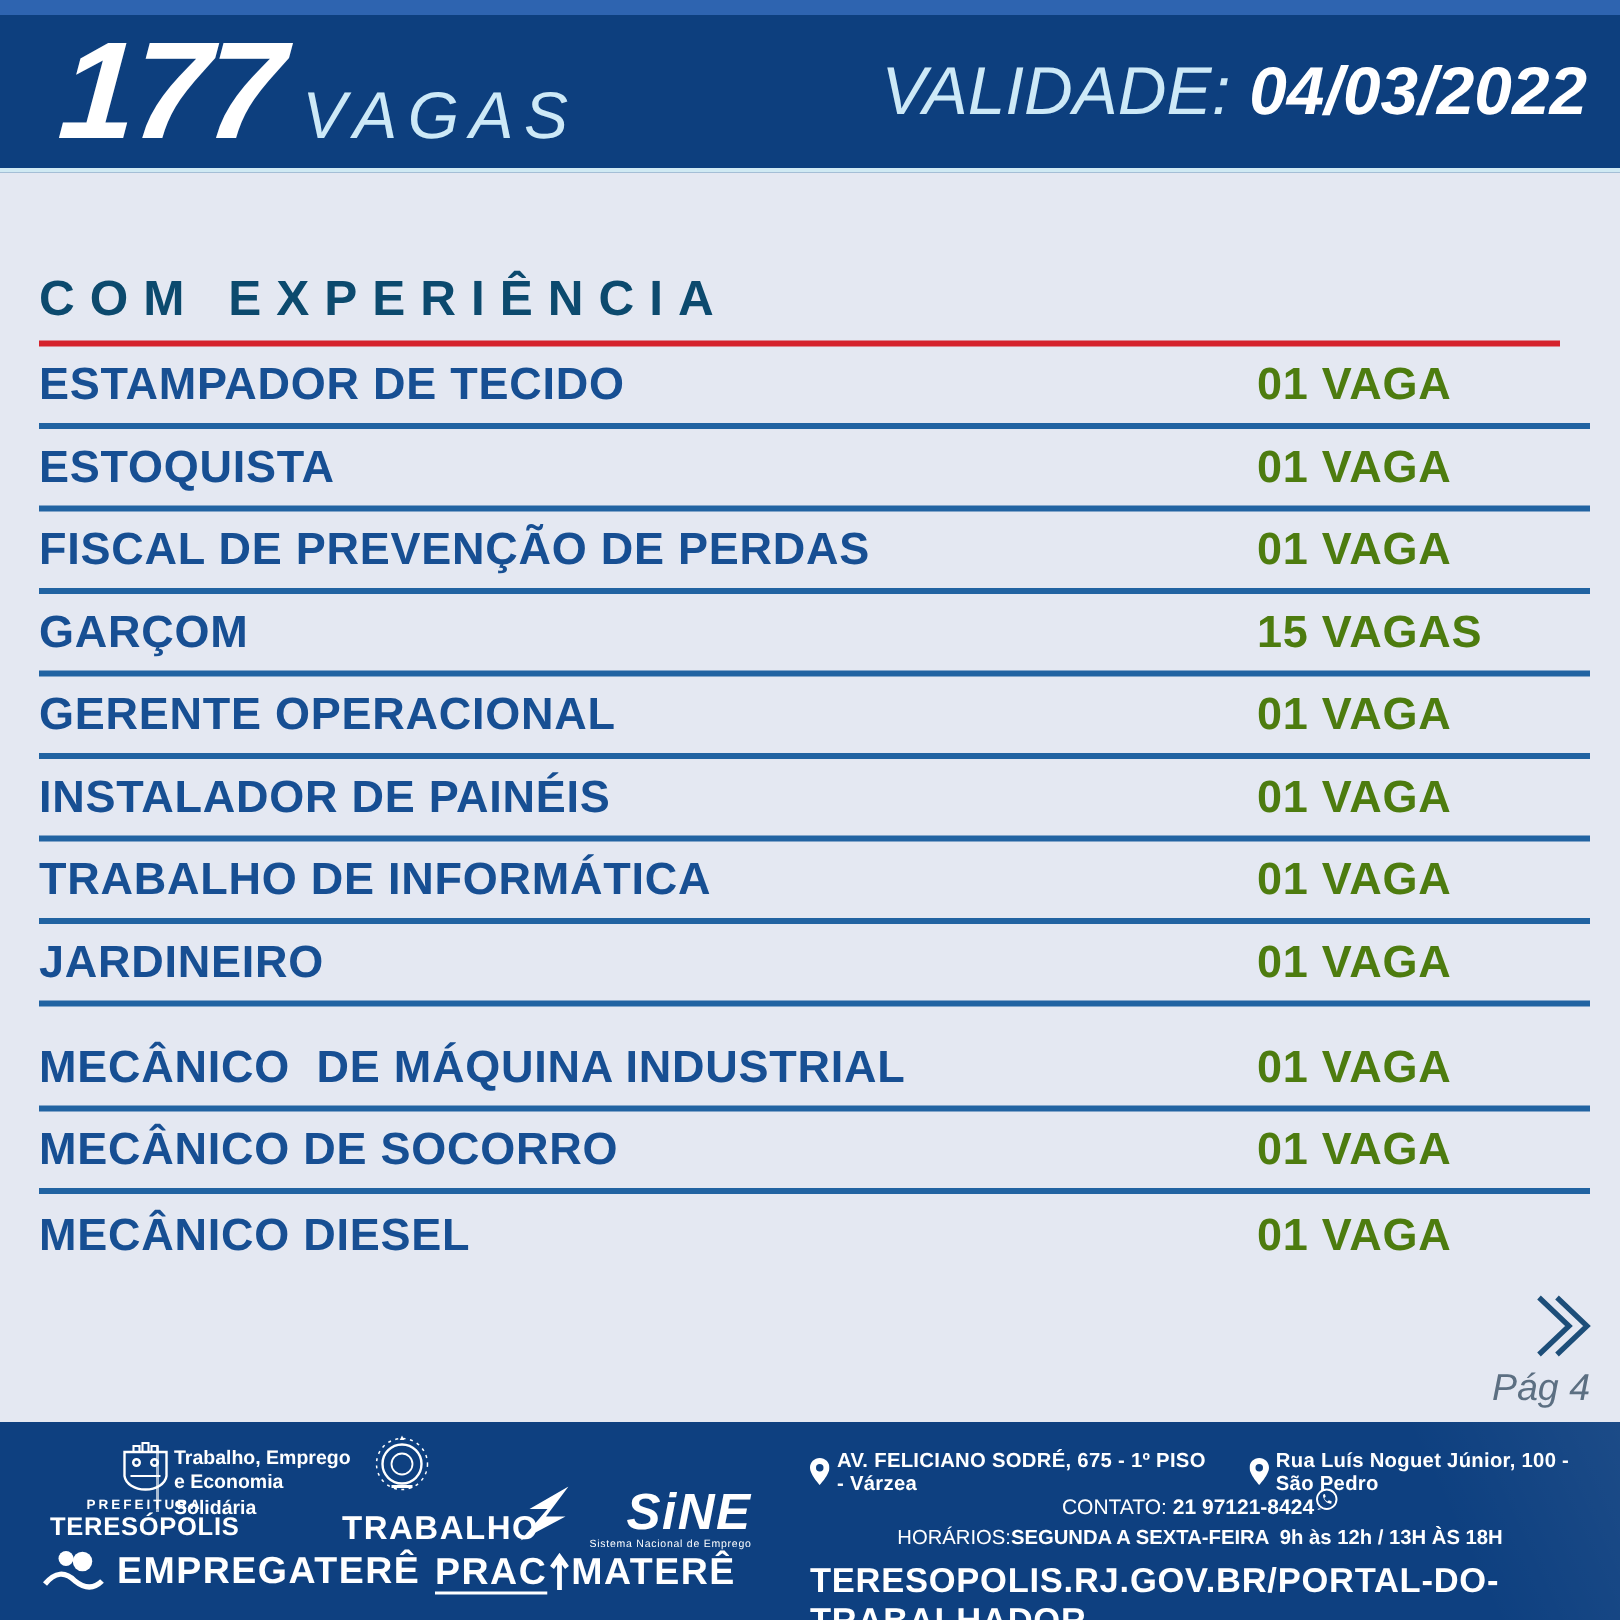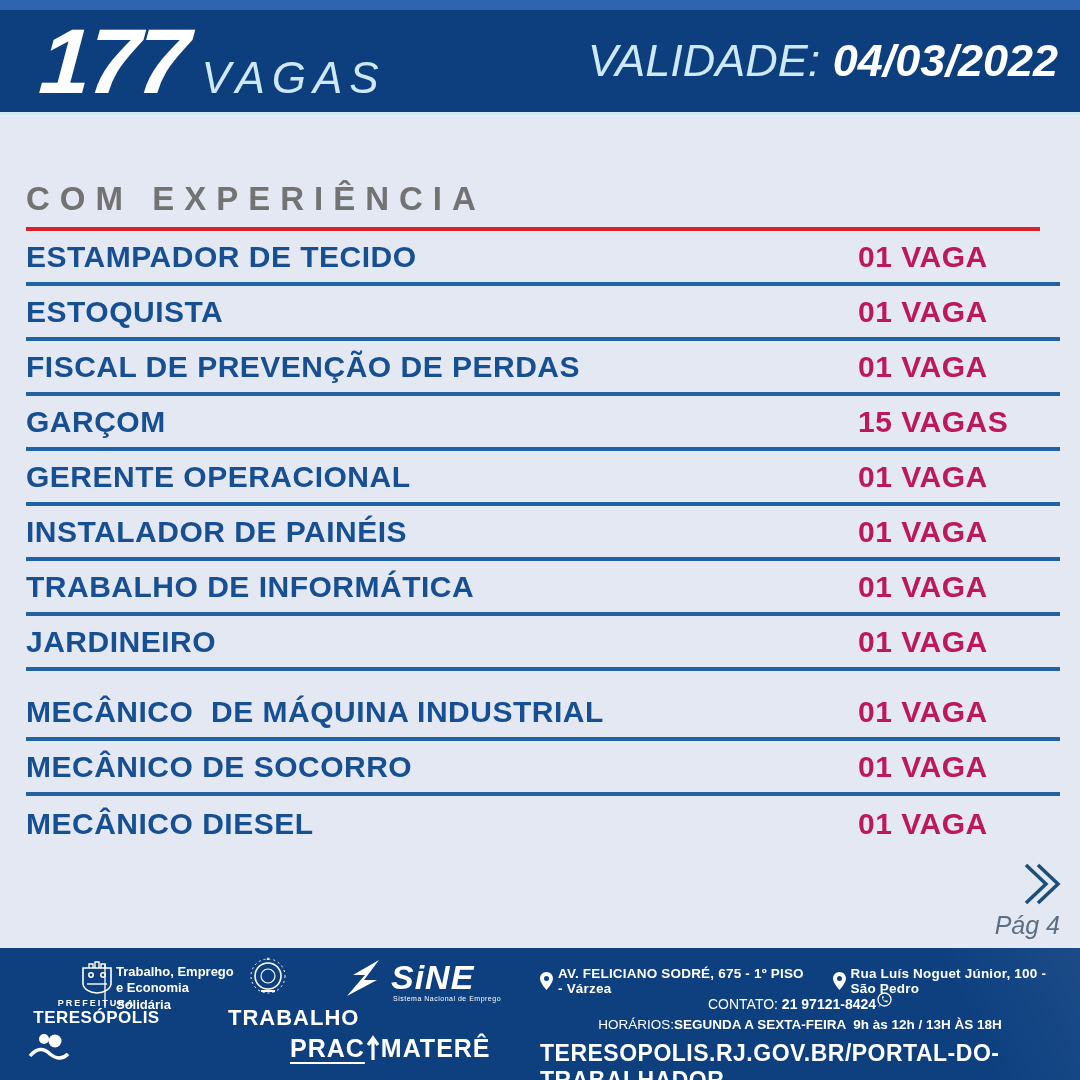--- a/index.html
+++ b/index.html
@@ -15,29 +15,29 @@
   .header-left { display:flex; align-items:baseline; margin-left:40px; }
   .big-count { font-size:92px; font-weight:800; font-style:italic; color:#ffffff; letter-spacing:-2px; line-height:1;
                transform:skewX(-4deg); text-shadow:3px 0 0 rgba(13,63,126,.0); }
   .count-label { font-size:44px; font-style:italic; font-weight:400; color:#cde9f7; letter-spacing:7px; margin-left:14px; }
   .header-right { margin-left:auto; margin-right:22px; font-style:italic; font-size:45px; color:#cde9f7; white-space:pre; }
   .header-right b { color:#ffffff; font-weight:800; }
 
   
   .body-area { position:absolute; top:118px; left:0; width:1080px; height:830px; padding:0 20px 0 26px; }
 
-  .section-title { margin-top:62px; font-size:33px; font-weight:800; color:#737373; letter-spacing:10px; }
+  .section-title { margin-top:62px; font-size:33px; font-weight:800; color:#0c4a6e; letter-spacing:10px; }
   .section-rule { margin-top:9px; height:4px; background:#d5222d; width:1014px; }
 
   .job-list { margin-top:0; }
   .job-row { height:55px; display:flex; align-items:center; border-bottom:4px solid #2163a2; }
   .job-row.gap-before { margin-top:15px; }
   .job-row.no-rule { border-bottom:none; }
   .job-title { font-size:30px; font-weight:800; color:#174f93; letter-spacing:0.5px; white-space:pre; }
-  .job-count { position:absolute; left:832px; font-size:30px; font-weight:800; color:#be185d; letter-spacing:0.5px;text-align:center; }
+  .job-count { position:absolute; left:812px; font-size:30px; font-weight:800; color:#4d7c0f; letter-spacing:0.5px;text-align:center; }
   .job-row { position:relative; }
 
   .pagination { position:absolute; right:18px; bottom:8px; display:flex; flex-direction:column; align-items:flex-end; }
   .pag-chevrons { width:54px; height:50px; }
   .pag-label { font-size:25px; font-style:italic; color:#5c6f82; margin-top:2px; margin-right:2px; }
 
   
   .footer { position:absolute; top:948px; left:0; width:1080px; height:132px; background:#0e4080; color:#fff; }
   .footer::after { content:""; position:absolute; right:0; top:0; width:260px; height:132px;
                    background:linear-gradient(245deg, rgba(255,255,255,0.06) 0%, rgba(255,255,255,0) 45%); pointer-events:none; }
@@ -46,21 +46,21 @@
   .pref-crest { display:block; margin:0 auto; }
   .pref-line1 { font-size:9px; font-weight:700; letter-spacing:2px; margin-top:2px; }
   .pref-line2 { font-size:17px; font-weight:800; letter-spacing:0.5px; }
 
   .footer-divider { position:absolute; left:104px; top:16px; height:44px; width:2px; background:rgba(255,255,255,0.65); }
   .secretaria { position:absolute; left:116px; top:16px; font-size:13px; font-weight:700; line-height:1.25; }
 
   .trabalho-logo { position:absolute; left:228px; top:8px; width:80px; text-align:center; }
   .trabalho-label { font-size:22px; font-weight:800; letter-spacing:1px; margin-top:1px; }
 
-  .sine-logo { position:absolute; left:345px; top:12px; display:flex; align-items:flex-start; }
+  .sine-logo { position:absolute; left:345px; top:43px; display:flex; align-items:flex-start;text-align:right; }
   .sine-name { font-size:34px; font-weight:800; font-style:italic; letter-spacing:1px; line-height:1; margin-left:6px; }
   .sine-sub { font-size:7px; font-weight:400; margin-left:8px; margin-top:1px; letter-spacing:0.5px; }
 
   .empregatere { position:absolute; left:28px; top:84px; display:flex; align-items:center; }
   .empregatere-label { font-size:25px; font-weight:800; letter-spacing:1px; margin-left:8px; }
 
   .pracimatere { position:absolute; left:290px; top:86px; font-size:25px; font-weight:800; letter-spacing:1px; display:flex; align-items:center; }
   .prac-underline { text-decoration:underline; text-underline-offset:5px; text-decoration-thickness:2px; }
   .prac-arrow { display:inline-block; width:16px; height:26px; position:relative; top:-1px; }
 
@@ -204,20 +204,21 @@
         <div class="sine-sub">Sistema Nacional de Emprego</div>
       </div>
     </div>
 
     <div class="empregatere">
       <svg width="42" height="30" viewBox="0 0 42 30" fill="none">
         <circle cx="16" cy="7" r="5" fill="#ffffff"></circle>
         <circle cx="27" cy="9" r="6.5" fill="#ffffff"></circle>
         <path d="M2 24 Q12 12 22 22 Q32 30 40 22" stroke="#ffffff" stroke-width="3.5" fill="none"></path>
       </svg>
+      <span class="empregatere-label">EMPREGATERÊ</span>
     </div>
 
     <div class="pracimatere">
       <span class="prac-underline">PRAC</span>
         <svg class="prac-arrow" viewBox="0 0 16 26" fill="none">
           <path d="M8 25 V6 M3 10 L8 3 L13 10" stroke="#ffffff" stroke-width="3.2"></path>
         </svg>
         <span>MATERÊ</span>
     </div>
 

